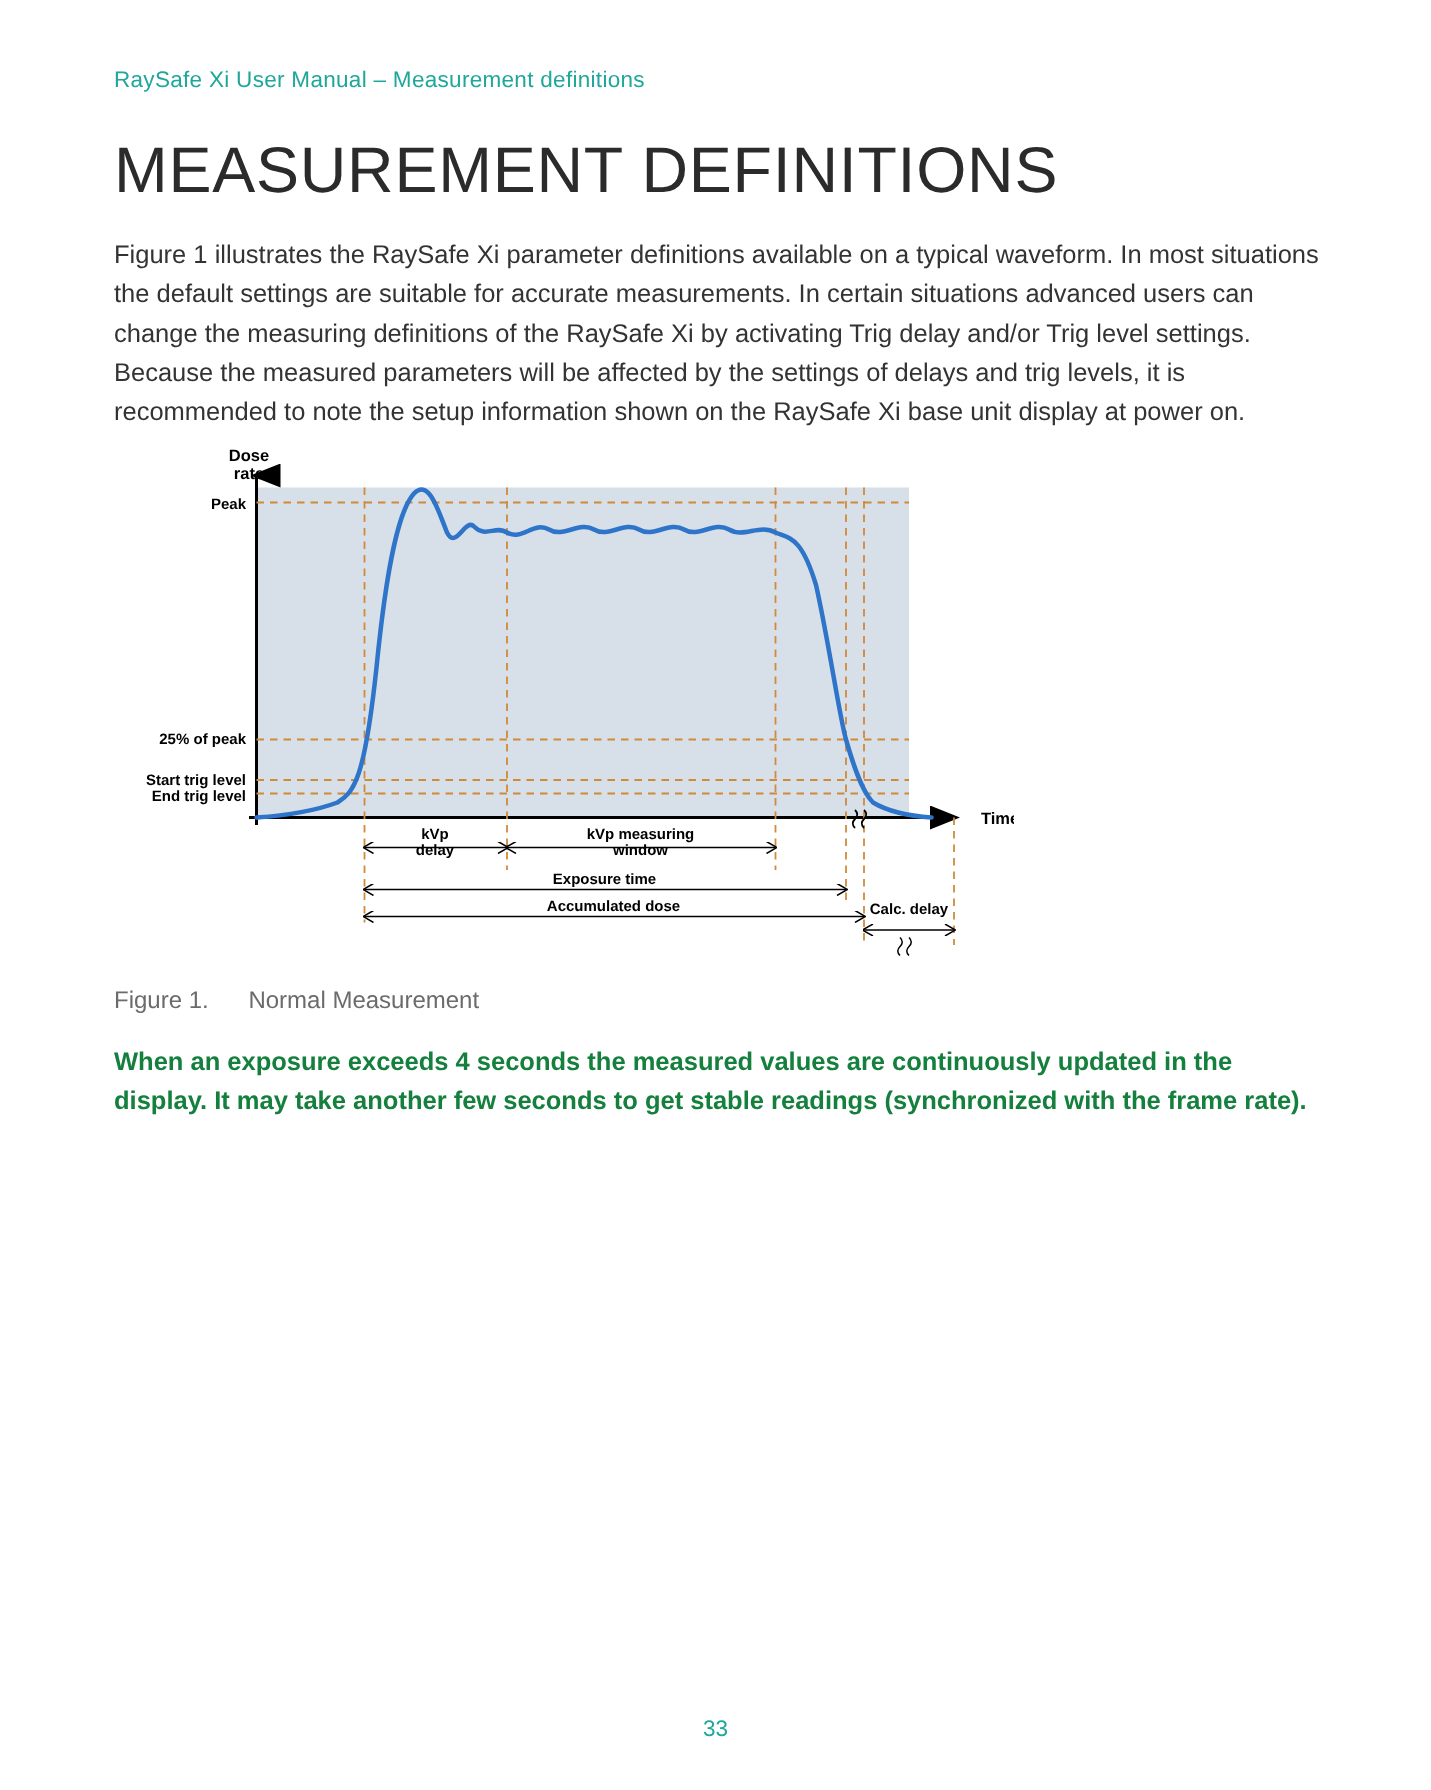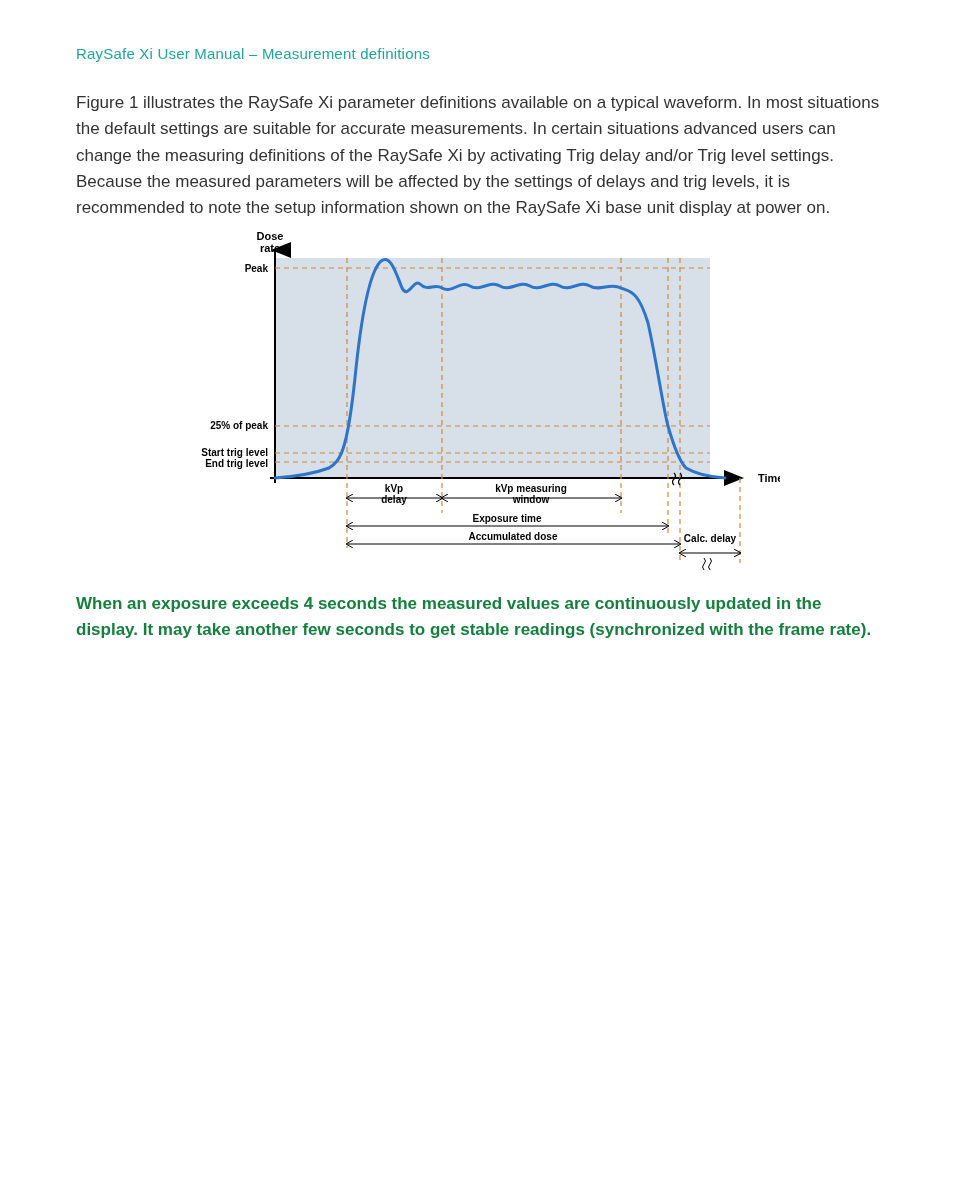--- a/index.html
+++ b/index.html
@@ -31,21 +31,20 @@
     text-transform: uppercase;
   }
   p.body {
     font-size: 17px;
     line-height: 1.55;
     color: #333;
     margin: 0 0 6px 0;
   }
   .figure {
     margin: 6px 0 14px 0;
-    text-align: center;
   }
   .caption {
     color: #6b6b6b;
     font-size: 16px;
     margin: 8px 0 18px 0;
   }
   .caption .fig-lbl { margin-right: 22px; }
   p.bold {
     font-size: 17px;
     line-height: 1.55;
@@ -63,20 +62,21 @@
   }
   svg text { font-family: Arial, sans-serif; }
 </style>
 </head>
 <body>
 
 <div class="page">
 
   <div class="header-line">RaySafe Xi User Manual – Measurement definitions</div>
 
+  <h1 class="title">Measurement Definitions</h1>
 
   <p class="body">Figure 1 illustrates the RaySafe Xi parameter definitions available on a typical waveform. In most situations the default settings are suitable for accurate measurements. In certain situations advanced users can change the measuring definitions of the RaySafe Xi by activating Trig delay and/or Trig level settings. Because the measured parameters will be affected by the settings of delays and trig levels, it is recommended to note the setup information shown on the RaySafe Xi base unit display at power on.</p>
 
   <div class="figure">
     <svg width="600" height="345" viewBox="0 0 600 345">
 
       <defs>
         <marker id="arrowR" markerWidth="10" markerHeight="8" refX="8" refY="4" orient="auto">
           <path d="M0,0 L10,4 L0,8 Z" fill="#000"></path>
         </marker>
@@ -155,16 +155,21 @@
 
       <line x1="500" y1="325" x2="560" y2="325" stroke="#000" stroke-width="1" marker-start="url(#dimL)" marker-end="url(#dimR)"></line>
       <text x="530" y="314" text-anchor="middle" font-size="10" font-weight="700">Calc. delay</text>
       <g>
         <path d="M524,330 q3,3 0,6 q-3,3 0,6" fill="none" stroke="#000" stroke-width="1"></path>
         <path d="M530,330 q3,3 0,6 q-3,3 0,6" fill="none" stroke="#000" stroke-width="1"></path>
       </g>
     </svg>
   </div>
 
+  <div class="caption">
+    <span class="fig-lbl">Figure 1.</span>
+    <span>Normal Measurement</span>
+  </div>
 
   <p class="bold">When an exposure exceeds 4 seconds the measured values are continuously updated in the display. It may take another few seconds to get stable readings (synchronized with the frame rate).</p>
 
+  <div class="page-num">33</div>
 </div>
 
 </body></html>

